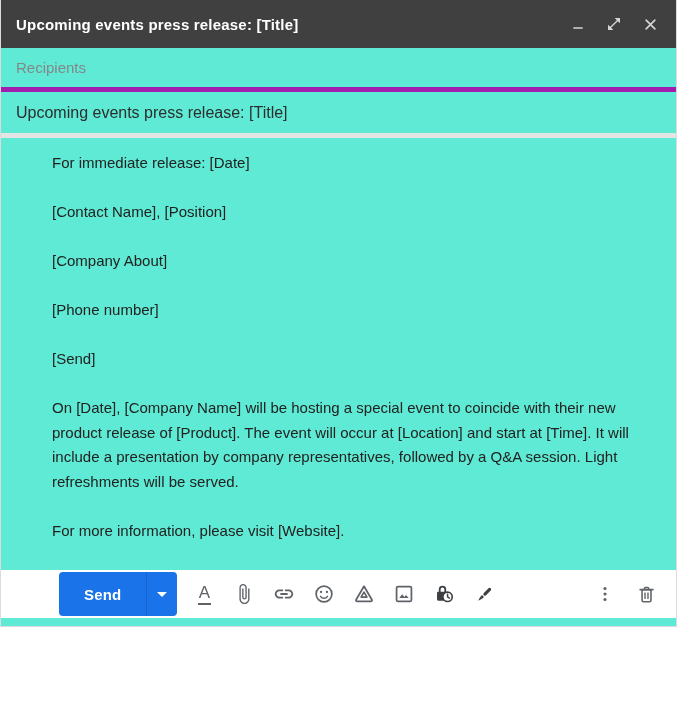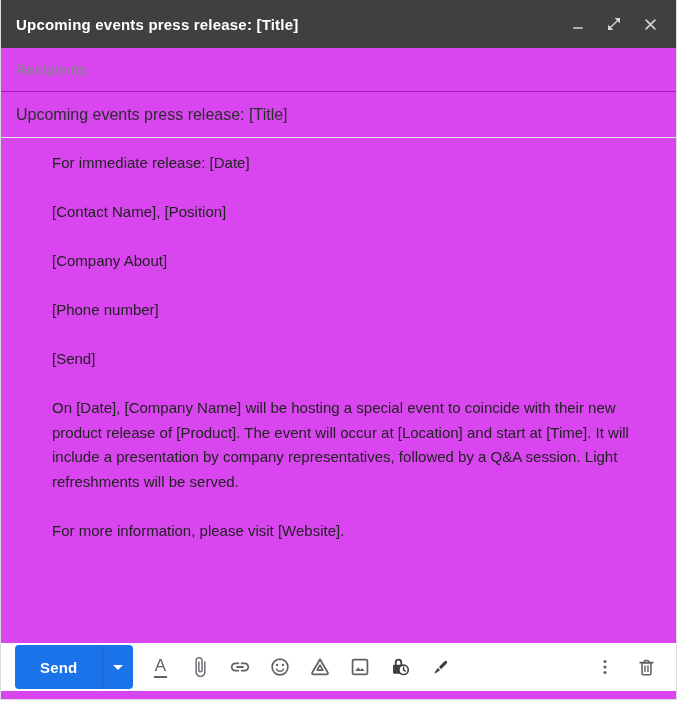--- a/index.html
+++ b/index.html
@@ -2,22 +2,22 @@
 <html><head>
 <meta charset="utf-8">
 <style>
   * { box-sizing: border-box; margin: 0; padding: 0; }
   html, body { background: #fff; }
   body { font-family: "Liberation Sans", sans-serif; }
 
   .compose-window {
     position: relative;
     width: 677px;
-    height: 700px;
-    background: #d946ef;
+    height: 627px;
+    background: #5eead4;
     border: 1px solid #dadce0;
     border-top: none;
     overflow: hidden;
   }
 
   
   .titlebar {
     height: 48px;
     background: #404040;
     display: flex;
@@ -39,21 +39,21 @@
     display: flex; align-items: center; justify-content: center;
     cursor: pointer;
   }
   .win-btn svg { display: block; }
 
   
   .field-row {
     display: flex;
     align-items: center;
     padding: 0 15px;
-    border-bottom: 1px solid #a21caf;
+    border-bottom: 5px solid #a21caf;
   }
   .recipients-row { height: 44px; }
   .subject-row { height: 46px; border-bottom-color: #e4e4e4; }
   .field-input {
     width: 100%;
     border: none;
     outline: none;
     font-family: "Liberation Sans", sans-serif;
     background: transparent;
   }
@@ -82,20 +82,21 @@
     background: #fff;
   }
   .send-group {
     display: flex;
     height: 44px;
     border-radius: 4px;
     overflow: hidden;
     background: #1a73e8;
     flex-shrink: 0;
     cursor: pointer;
+    margin-left: 44px;
   }
   .send-main {
     display: flex; align-items: center;
     padding: 0 25px;
     color: #fff;
     font-size: 15px;
     font-weight: bold;
     letter-spacing: .2px;
   }
   .send-arrow {

